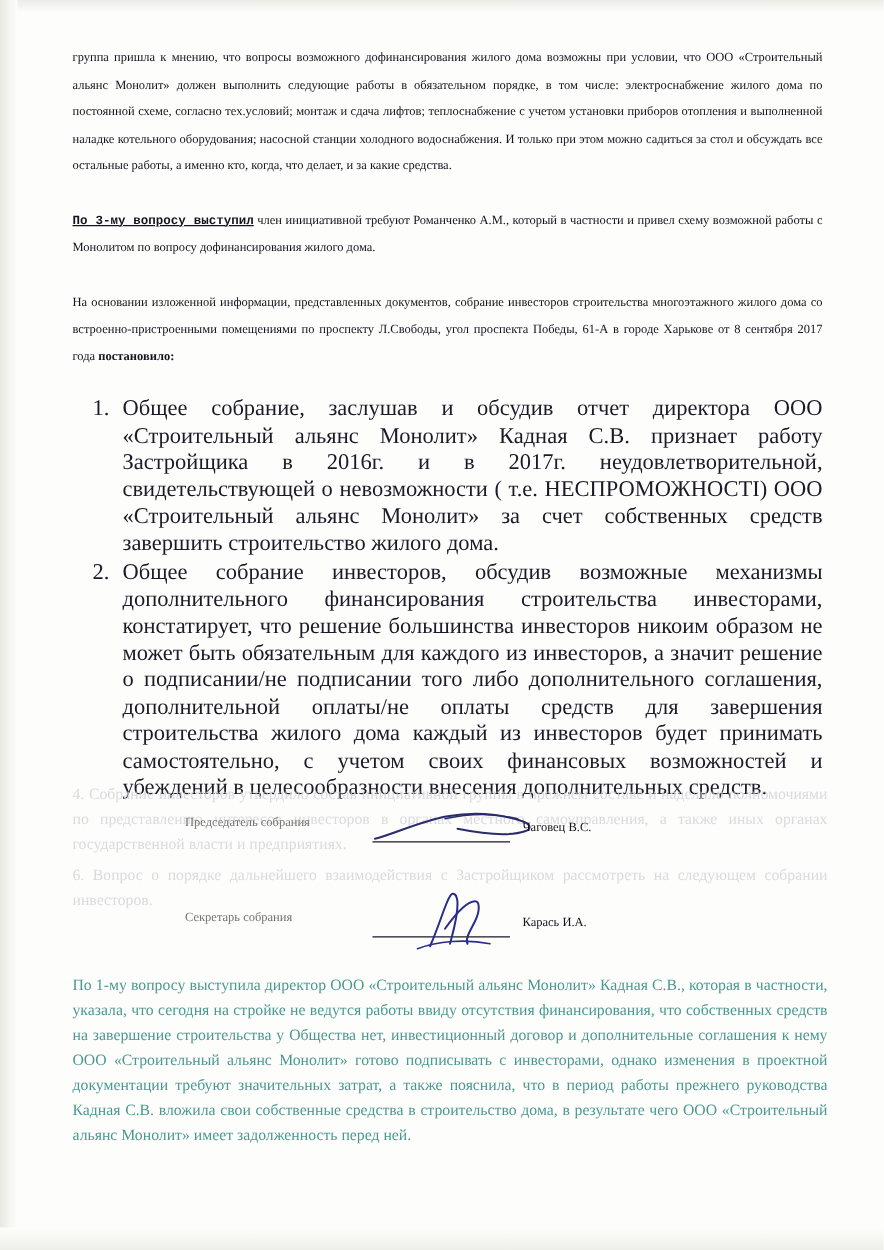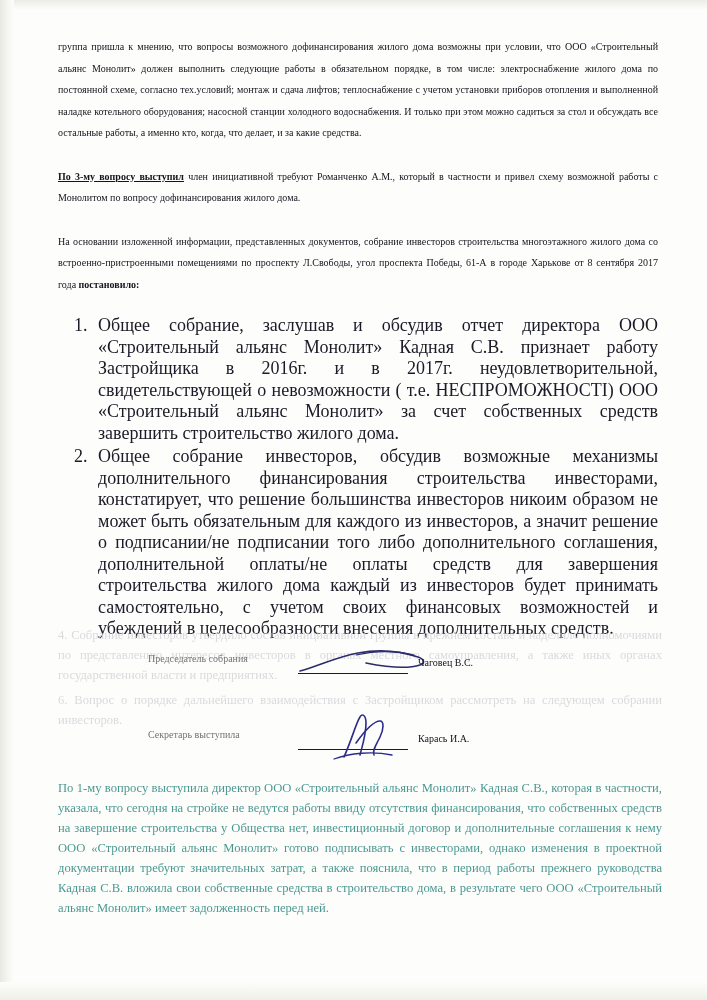--- a/index.html
+++ b/index.html
@@ -53,20 +53,21 @@
     text-indent: 0;
     color: #14141f;
   }
   .gap-18 { height: 18px; }
   .gap-20 { height: 20px; }
   .gap-22 { height: 22px; }
   .bold { font-weight: bold; }
   .underline-bold {
     font-weight: bold;
     text-decoration: underline;
+    font-family: Liberation Mono, monospace;
   }
   ol.resolutions {
     margin: 0;
     padding-left: 34px;
     font-size: 18px;
     line-height: 21.5px;
   }
   ol.resolutions > li {
     text-align: justify;
     margin-bottom: 2px;
@@ -164,21 +165,21 @@
           <path d="M4 30 C 20 26, 40 16, 62 12 C 84 8, 104 10, 122 16 C 128 18, 130 22, 124 24 C 112 28, 90 26, 70 22" fill="none" stroke="#2b2b6b" stroke-width="1.6" stroke-linecap="round"></path>
           <path d="M60 14 C 78 10, 98 9, 118 14" fill="none" stroke="#2b2b6b" stroke-width="1.1" stroke-linecap="round"></path>
         </svg>
       </span>
       <span class="sig-name">Чаговец В.С.</span>
     </div>
 
     <div class="gap-18"></div>
 
     <div class="sig-row">
-      <span class="sig-label">Секретарь выступила</span>
+      <span class="sig-label">Секретарь собрания</span>
       <span class="sig-line"></span>
       <span class="scribble" style="left:268px; top:-12px;">
         <svg width="90" height="58" viewBox="0 0 90 58">
           <path d="M18 48 C 26 30, 30 14, 34 8 C 36 4, 40 6, 40 14 C 40 26, 36 38, 34 46" fill="none" stroke="#2b2b8b" stroke-width="1.6" stroke-linecap="round"></path>
           <path d="M30 34 C 40 20, 48 12, 54 12 C 58 12, 58 20, 54 28 C 50 36, 46 42, 48 46" fill="none" stroke="#2b2b8b" stroke-width="1.6" stroke-linecap="round"></path>
           <path d="M8 50 C 24 44, 46 42, 66 46" fill="none" stroke="#2b2b8b" stroke-width="1.3" stroke-linecap="round"></path>
         </svg>
       </span>
       <span class="sig-name">Карась И.А.</span>
     </div>

